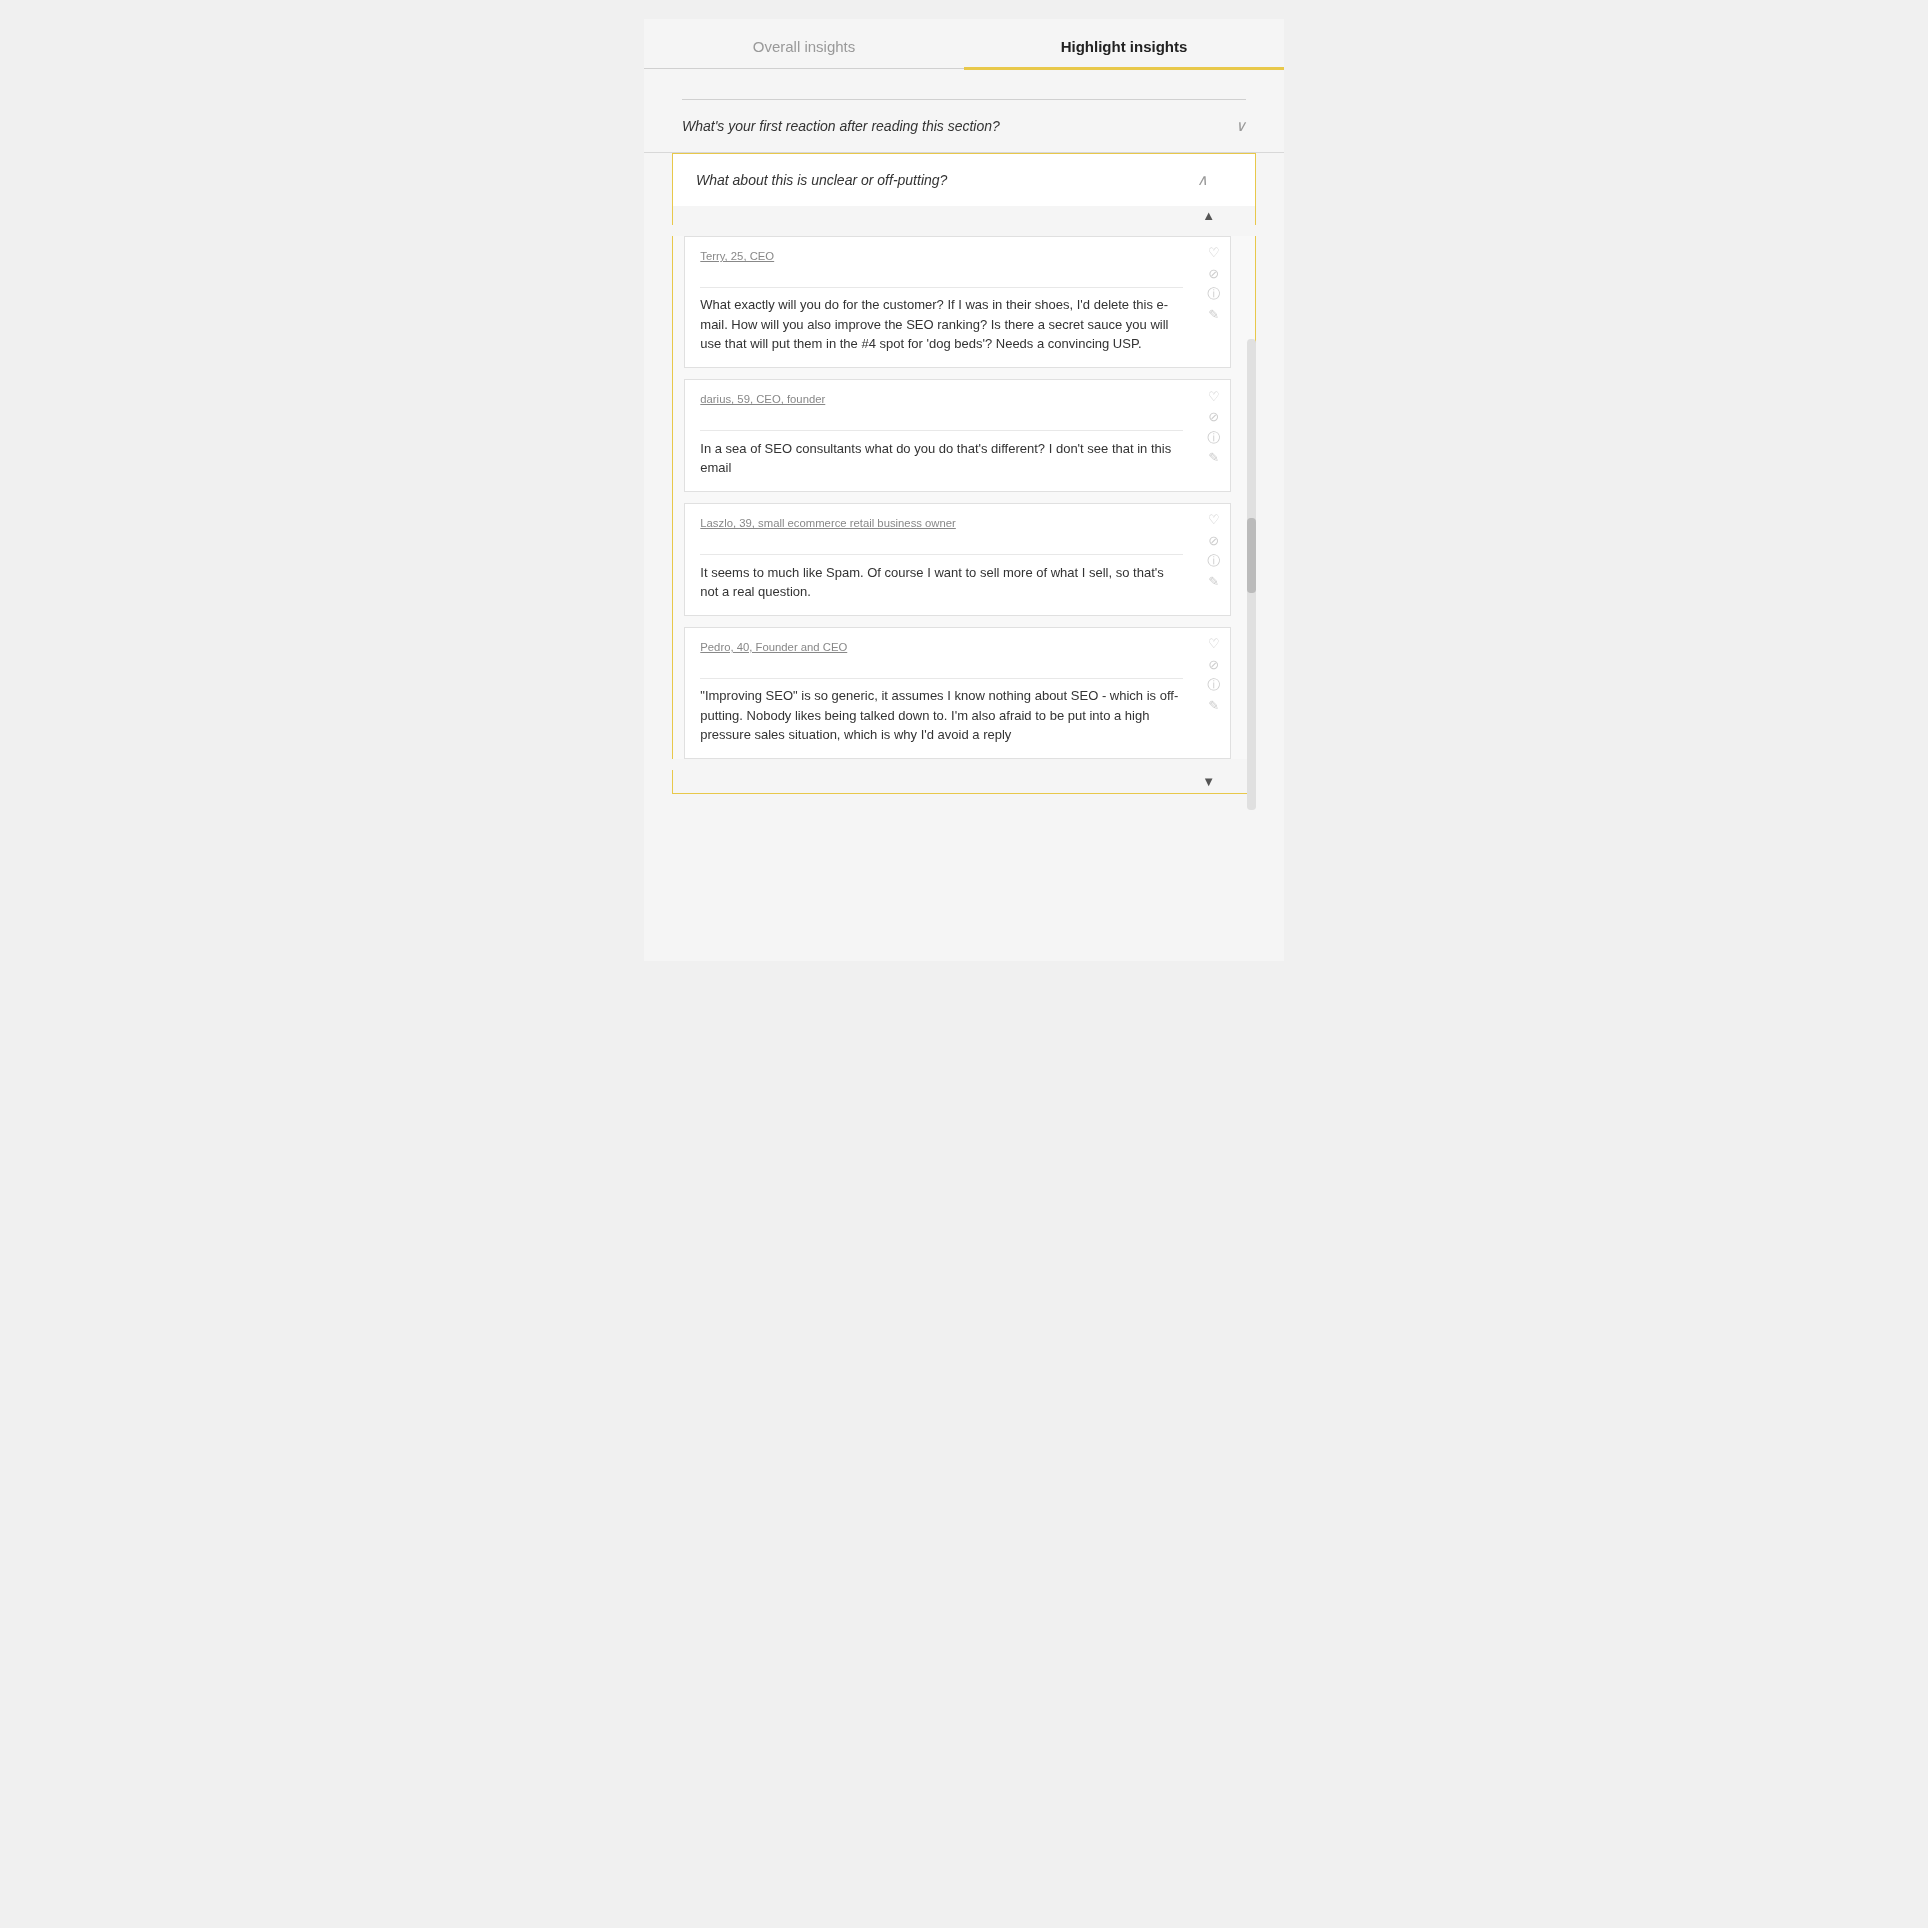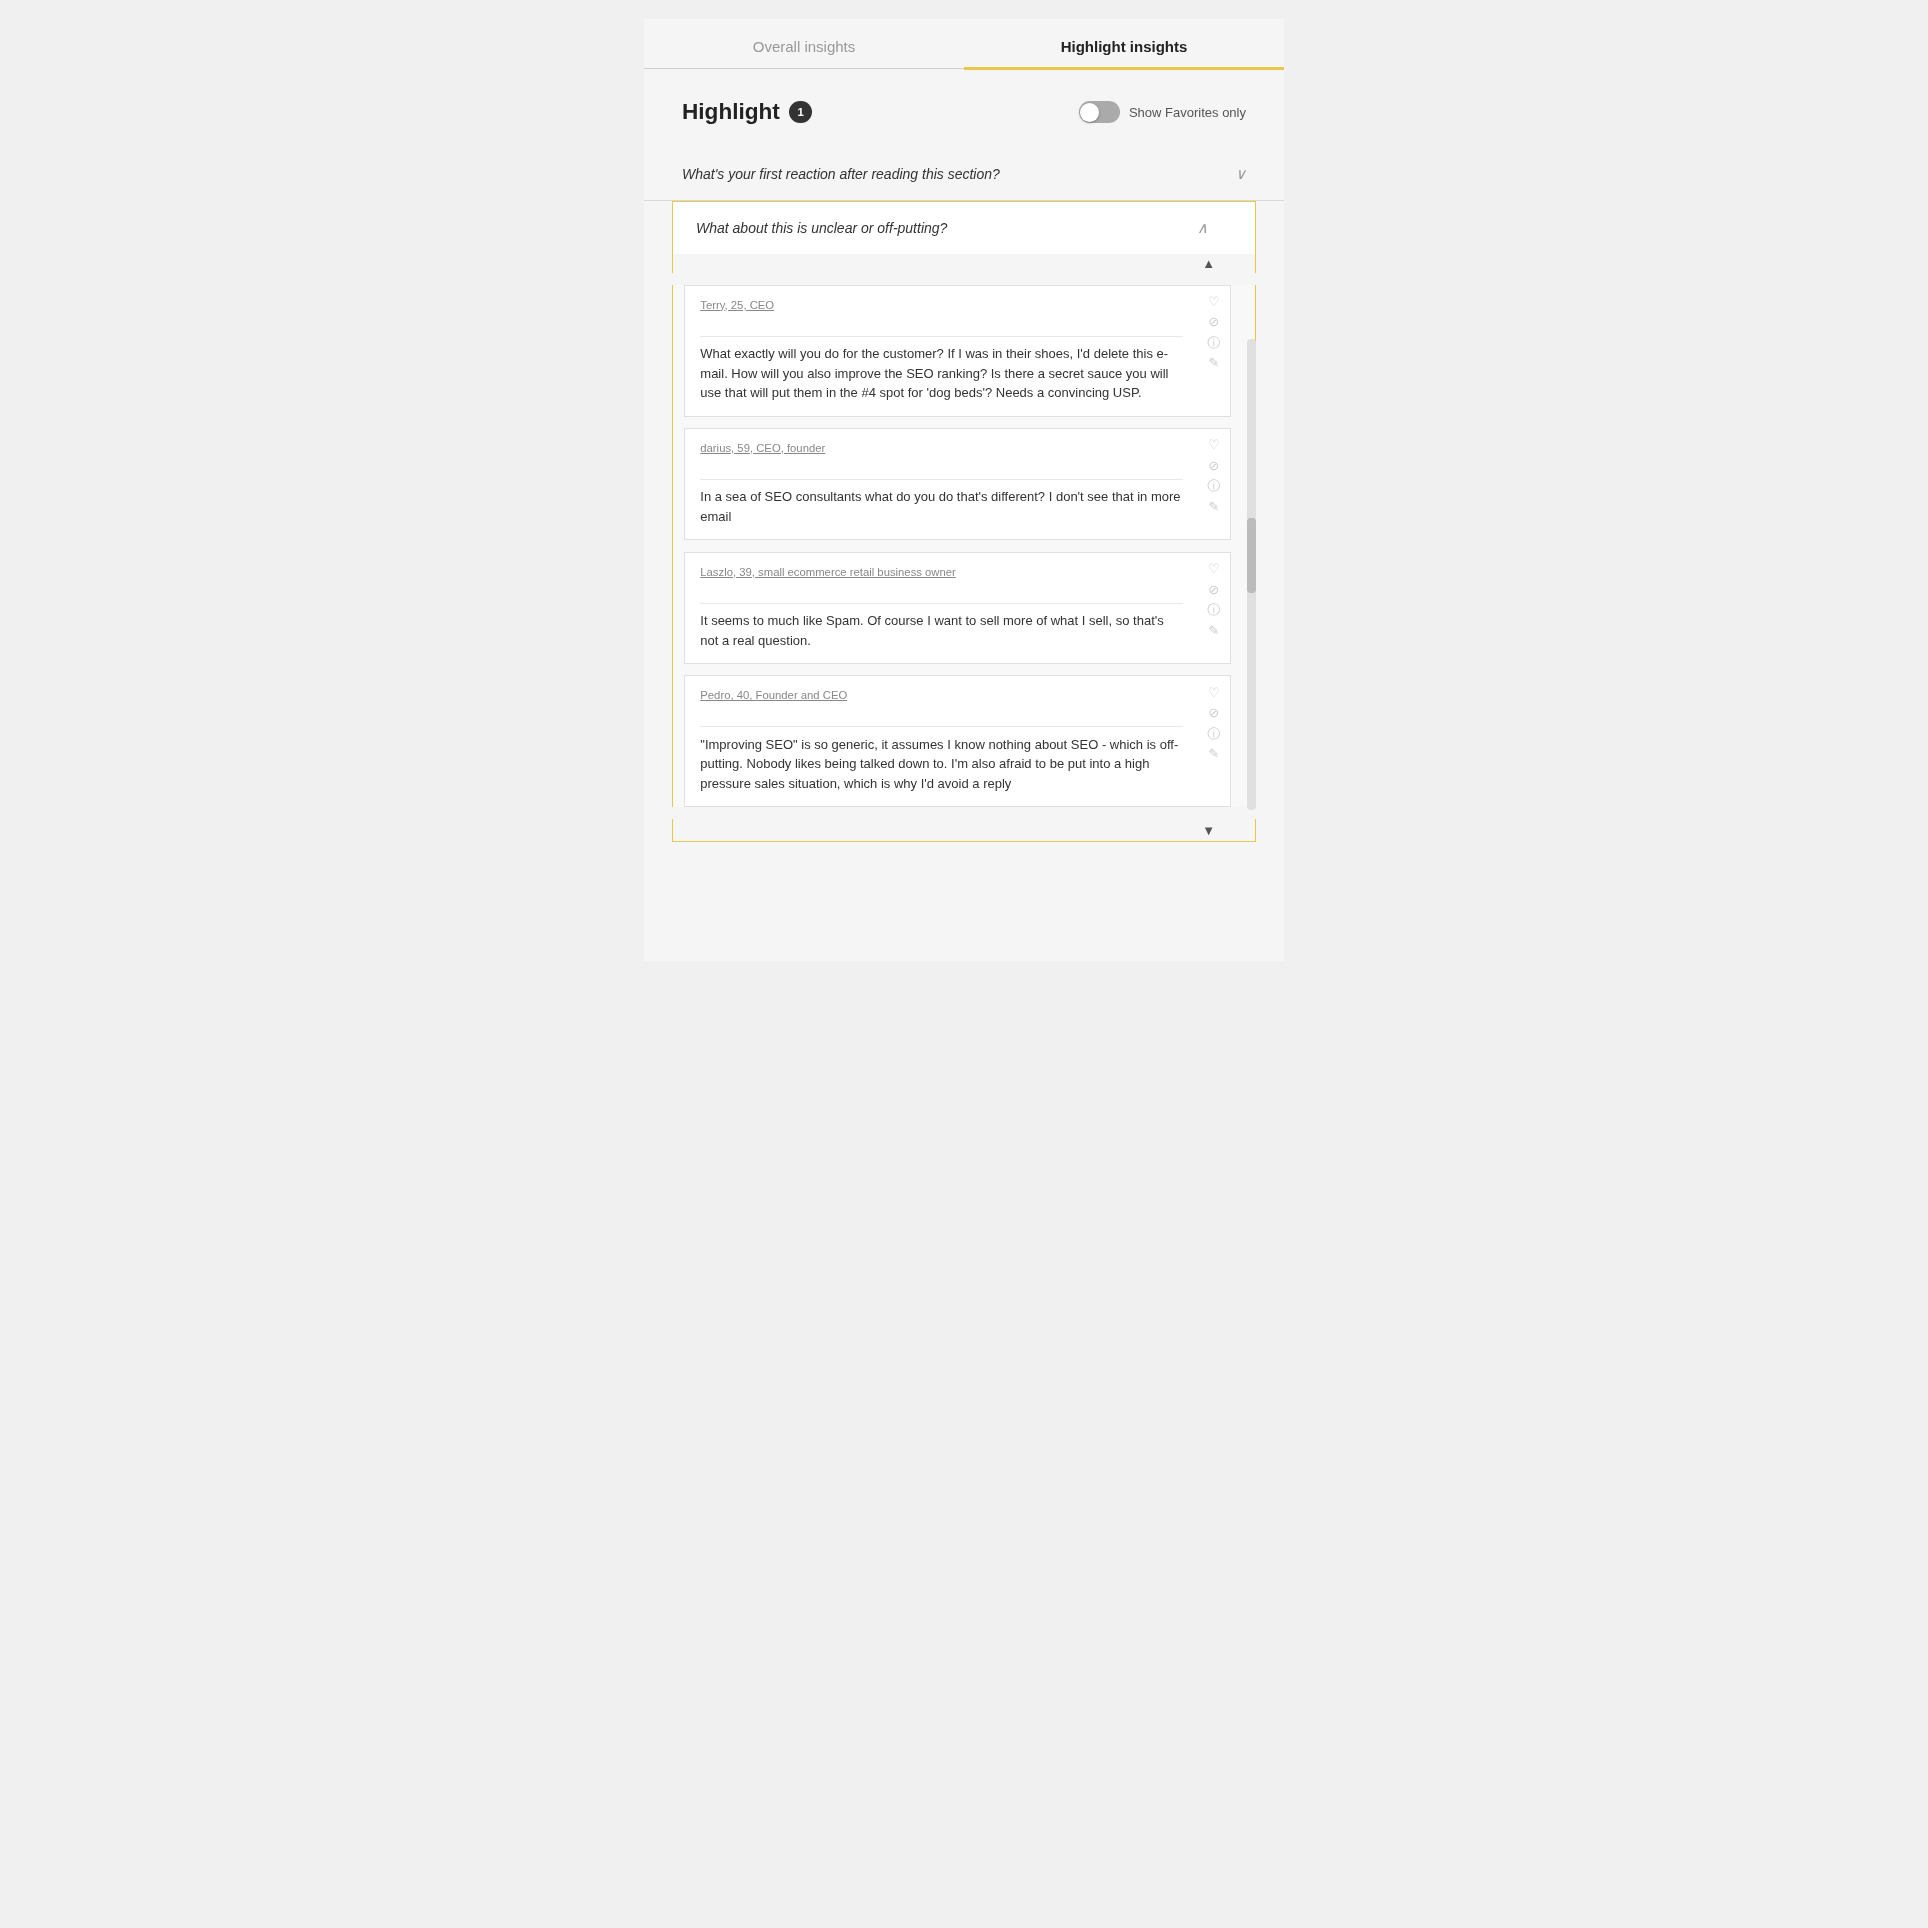--- a/index.html
+++ b/index.html
@@ -202,30 +202,20 @@
 
   <div class="tabs">
     <div class="tab">
       <span>Overall insights</span>
     </div>
     <div class="tab active">
       <span>Highlight insights</span>
     </div>
   </div>
 
-  <div class="header-row">
-    <div class="highlight-title">
-      <h2>Highlight</h2>
-      <div class="badge">1</div>
-    </div>
-    <div class="toggle-row">
-      <div class="toggle"></div>
-      <span class="toggle-label">Show Favorites only</span>
-    </div>
-  </div>
 
   <div class="divider"></div>
 
   <div class="question-row collapsed">
     <span class="question-text">What's your first reaction after reading this section?</span>
     <span class="chevron-icon">∨</span>
   </div>
 
   <div style="margin: 0 28px; position: relative;">
     <div class="question-row expanded" style="margin: 0; padding: 17px 47px 17px 23px;">
@@ -246,21 +236,21 @@
       <div class="action-icons">
         <span class="action-icon">♡</span>
         <span class="action-icon">⊘</span>
         <span class="action-icon">ⓘ</span>
         <span class="action-icon">✎</span>
       </div>
     </div>
 
     <div class="response-card">
       <span class="respondent-name">darius, 59, CEO, founder</span>
-      <p class="response-text">In a sea of SEO consultants what do you do that's different? I don't see that in more email</p>
+      <p class="response-text">In a sea of SEO consultants what do you do that's different? I don't see that in this email</p>
       <div class="action-icons">
         <span class="action-icon">♡</span>
         <span class="action-icon">⊘</span>
         <span class="action-icon">ⓘ</span>
         <span class="action-icon">✎</span>
       </div>
     </div>
 
     <div class="response-card">
       <span class="respondent-name">Laszlo, 39, small ecommerce retail business owner</span>

